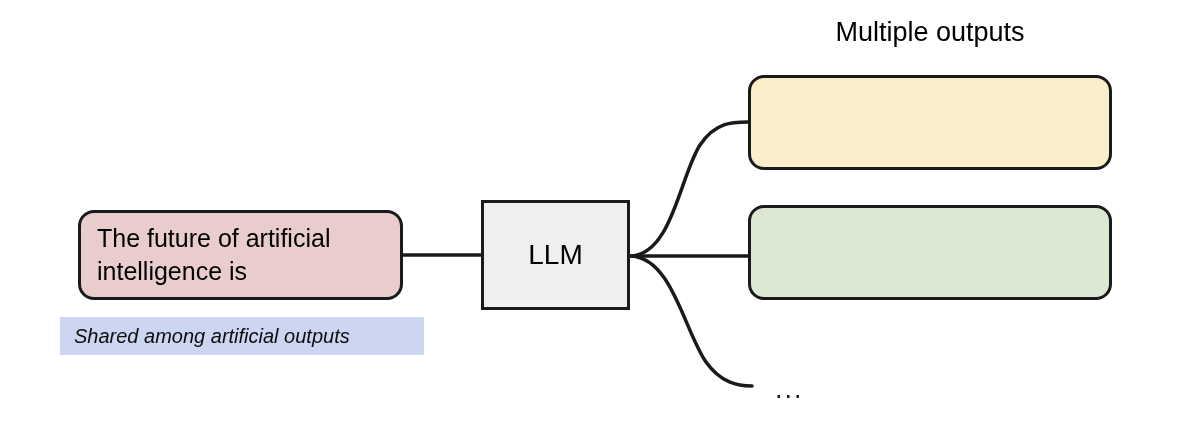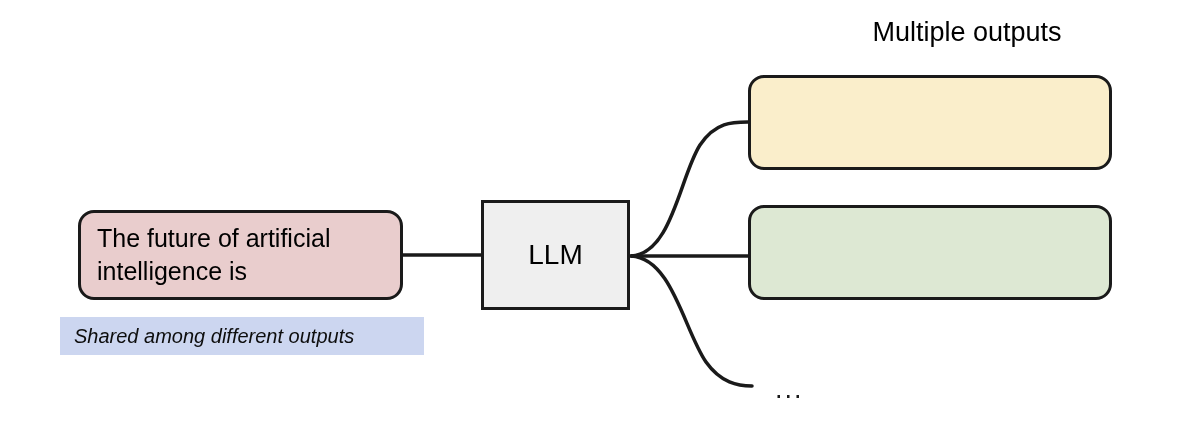--- a/index.html
+++ b/index.html
@@ -91,21 +91,21 @@
     height: 110px;
     background: #efefef;
     justify-content: center;
   }
   #llm-box .node-text {
     font-size: 28px;
     text-align: left;
   }
   
   #outputs-label {
-    left: 848px;
+    left: 811px;
     top: 18px;
     width: 238px;
     text-align: center;
   }
   
   #output-box-1 {
     left: 748px;
     top: 75px;
     width: 364px;
     height: 95px;
@@ -141,21 +141,21 @@
 
     <path d="M 631 256 C 672 258, 684 330, 706 362 C 721 383, 738 386, 752 386" fill="none" stroke="#1a1a1a" stroke-width="3.5" stroke-linecap="round"></path>
   </svg>
 
 
   <div class="node node-rounded" id="prompt-box">
     <span class="node-text">The future of artificial intelligence is</span>
   </div>
 
   <div id="shared-banner">
-    <span class="banner-text">Shared among different outputs</span>
+    <span class="banner-text">Shared among artificial outputs</span>
   </div>
 
   <div class="node" id="llm-box">
     <span class="node-text">LLM</span>
   </div>
 
   <div class="label" id="outputs-label">Multiple outputs</div>
 
   <div class="node node-rounded" id="output-box-1">
     <span class="node-text"></span>

